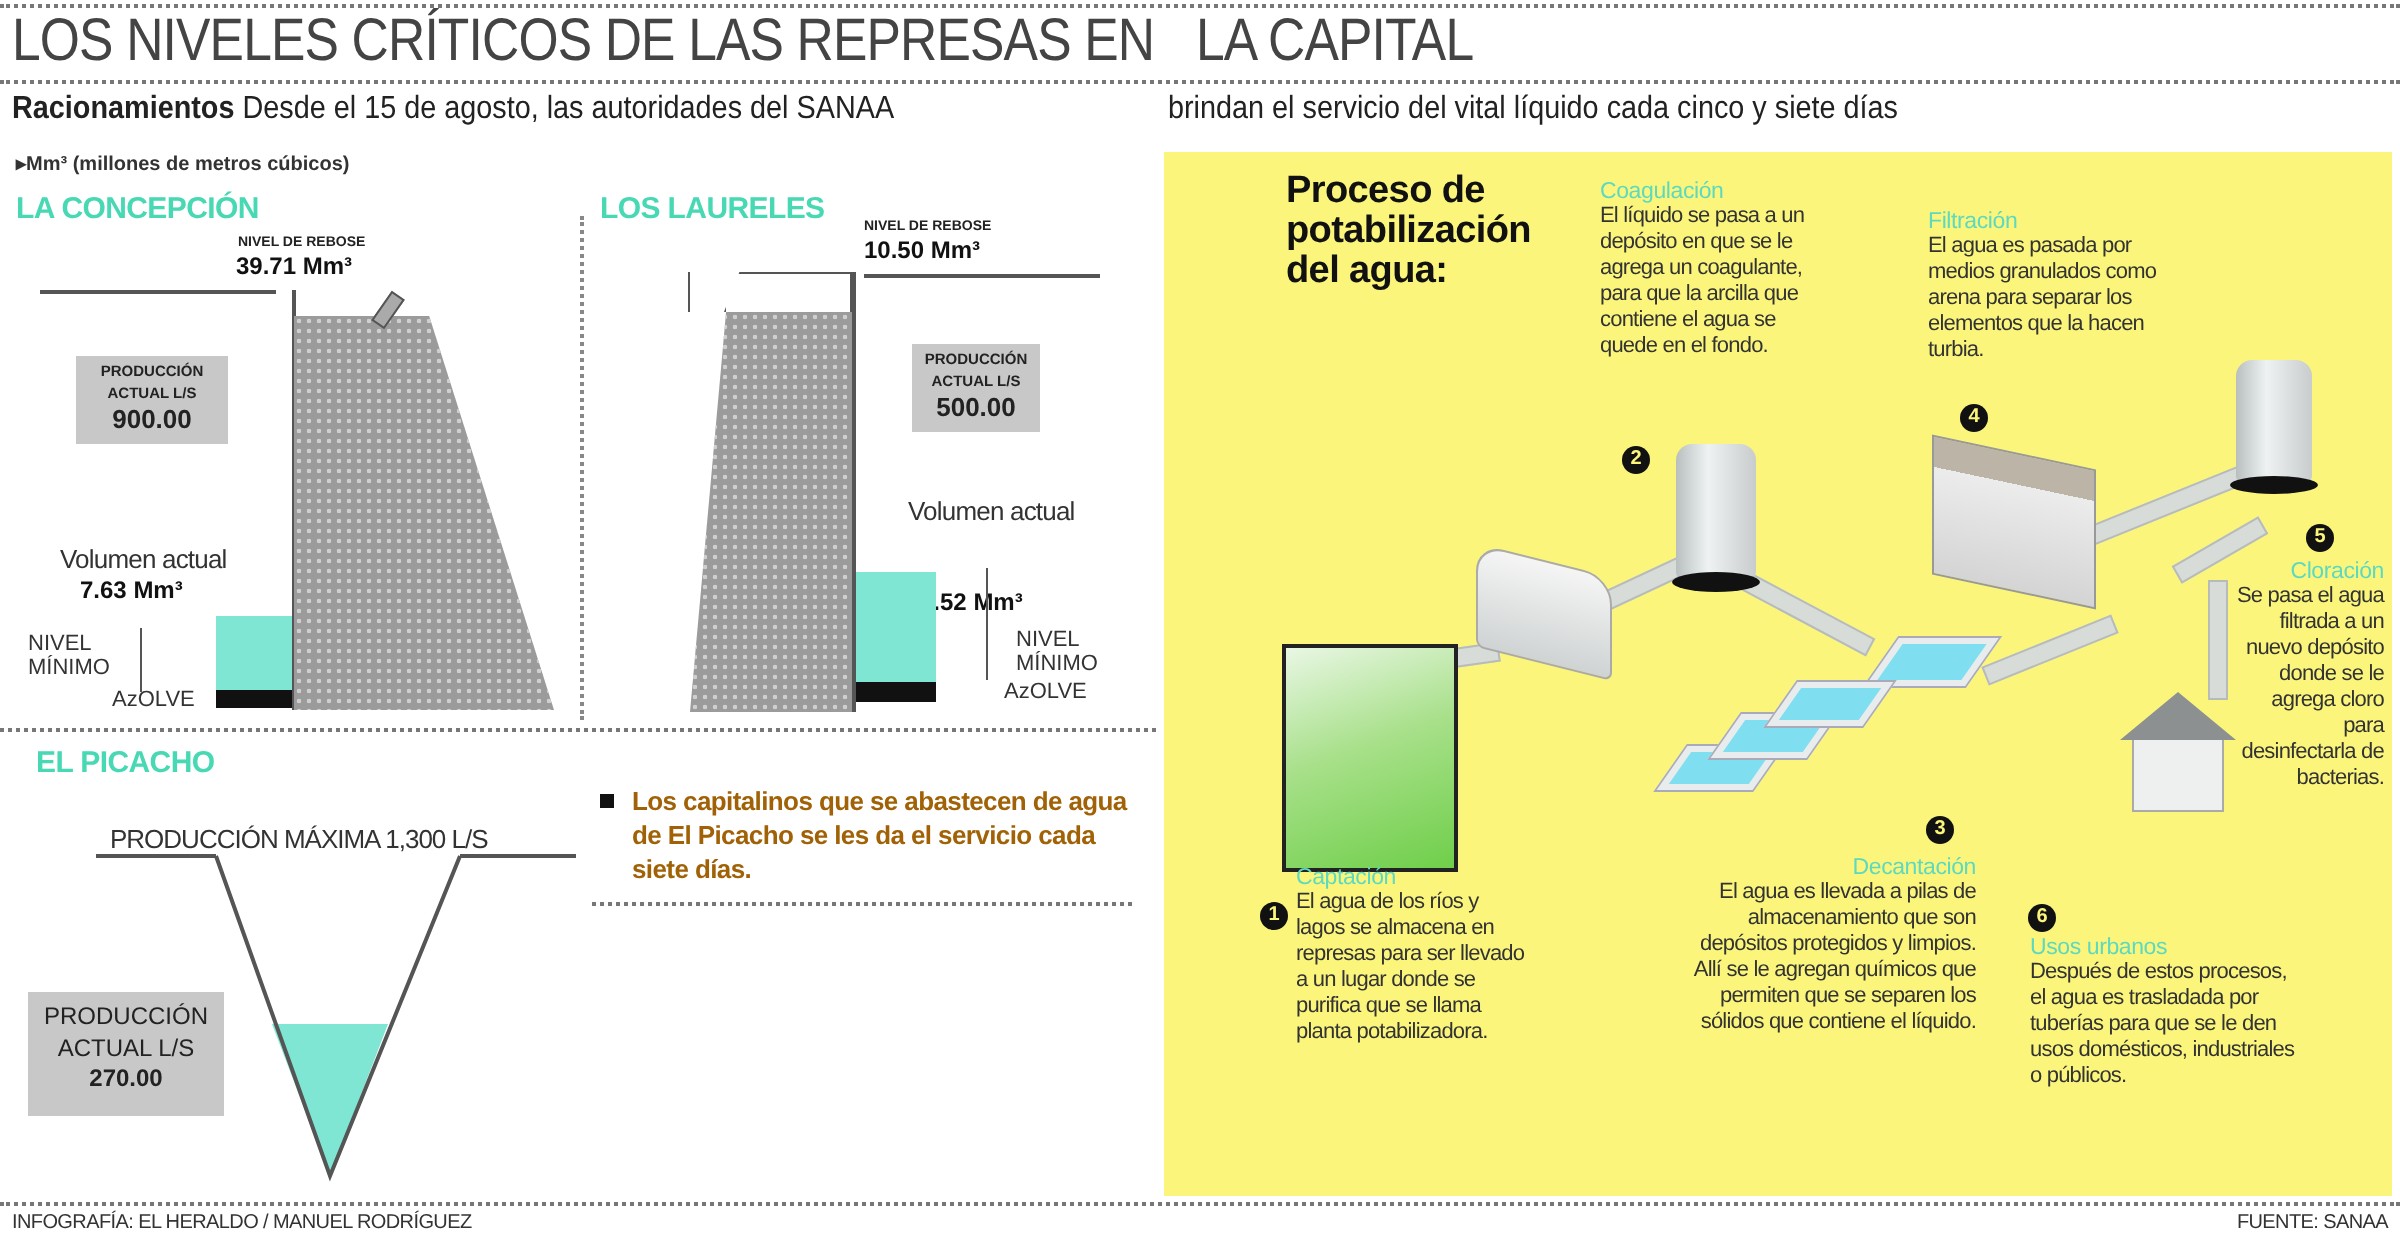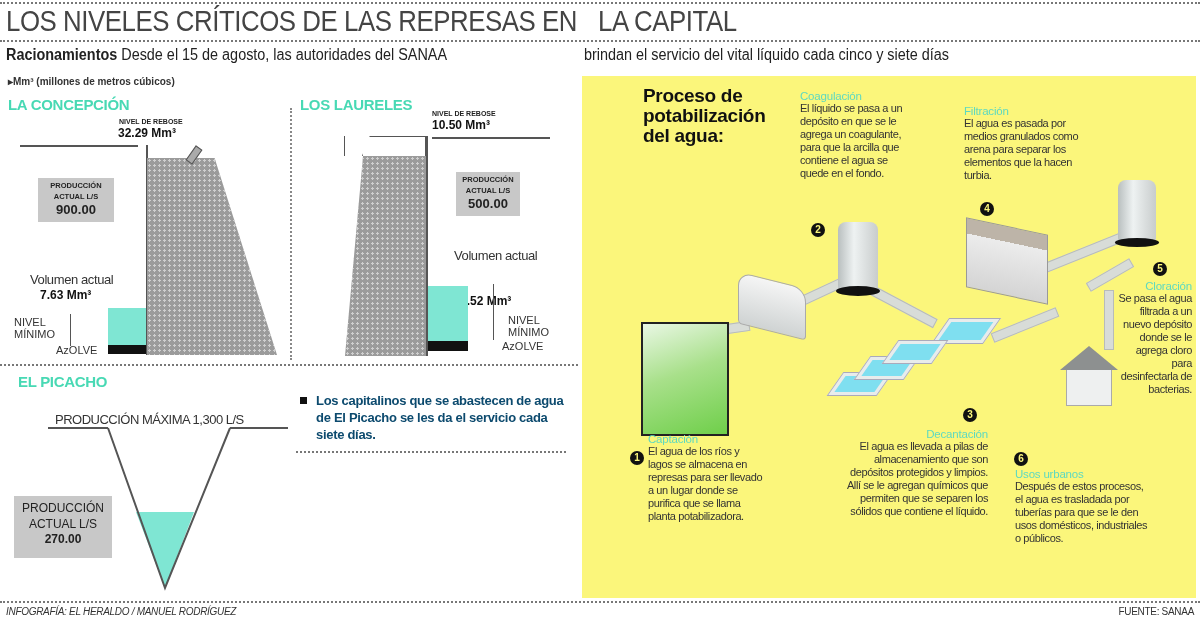--- a/index.html
+++ b/index.html
@@ -23,21 +23,21 @@
   .prod-box .l { font-size: 7.5px; font-weight: bold; line-height: 11px; display: block; }
   .prod-box .v { font-size: 13px; font-weight: bold; display: block; }
   .nivel { font-size: 11px; color: #333; line-height: 12px; font-family: "Liberation Sans", sans-serif; }
   .dam { background-color: #9b9b9b; background-image: radial-gradient(#cfcfcf 1px, transparent 1.3px); background-size: 5px 5px; }
   .water { background: #7fe6d3; }
   .silt { background: #111; }
 
   
   .picacho-prod { font-size: 13px; color: #333; font-family: "Liberation Sans", sans-serif; letter-spacing: -0.5px; }
   .bullets { left: 296px; top: 392px; width: 270px; font-family: "Liberation Sans", sans-serif; }
-  .bullet { font-size: 13px; font-weight: bold; line-height: 17px; color: #0c4a6e; padding-left: 20px; position: relative; padding-bottom: 8px; margin-bottom: 8px; border-bottom: 2px dotted #777; letter-spacing: -0.3px; }
+  .bullet { font-size: 13px; font-weight: bold; line-height: 17px; color: #a16207; padding-left: 20px; position: relative; padding-bottom: 8px; margin-bottom: 8px; border-bottom: 2px dotted #777; letter-spacing: -0.3px; }
   .bullet::before { content: ""; position: absolute; left: 4px; top: 5px; width: 7px; height: 7px; background: #111; }
 
   
   .panel { left: 582px; top: 76px; width: 614px; height: 522px; background: #fbf67b; }
   .proc-title { left: 643px; top: 86px; font-family: "Liberation Sans", sans-serif; font-weight: bold; font-size: 19px; line-height: 20px; color: #111; letter-spacing: -0.3px; }
   .step-h { font-family: "Liberation Sans", sans-serif; font-weight: normal; font-size: 11.5px; color: #5ed9c0; letter-spacing: -0.2px; }
   .step-t { font-family: "Liberation Sans", sans-serif; font-size: 11px; line-height: 13px; color: #333; letter-spacing: -0.4px; }
   .num { width: 14px; height: 14px; border-radius: 50%; background: #111; color: #fbf67b; font-size: 10px; font-weight: bold; text-align: center; line-height: 14px; font-family: "Liberation Sans", sans-serif; }
 
   .pipe { background: #d8dcd8; border: 1px solid #b8bcb8; }
@@ -58,21 +58,21 @@
 
 <div class="abs subtitle" style="left:6px;">
   <b>Racionamientos</b>
   <span>Desde el 15 de agosto, las autoridades del SANAA</span>
 </div>
 <div class="abs subtitle" style="left:584px;">brindan el servicio del vital líquido cada cinco y siete días</div>
 <div class="abs units">▸Mm³ (millones de metros cúbicos)</div>
 
 <div class="abs sect-title" style="left:8px;top:96px;">LA CONCEPCIÓN</div>
 <div class="abs small-caps" style="left:119px;top:118px;">NIVEL DE REBOSE</div>
-<div class="abs val-bold" style="left:118px;top:126px;">32.29 Mm³</div>
+<div class="abs val-bold" style="left:118px;top:126px;">39.71 Mm³</div>
 <div class="abs" style="left:20px;top:145px;width:118px;height:2px;background:#555;"></div>
 <div class="abs" style="left:146px;top:145px;width:2px;height:210px;background:#555;"></div>
 <div class="abs dam" style="left:147px;top:158px;width:130px;height:197px;clip-path:polygon(0 0, 52% 0, 100% 100%, 0 100%);"></div>
 <div class="abs" style="left:190px;top:146px;width:8px;height:18px;background:#aaa;border:1px solid #555;transform:rotate(35deg);"></div>
 <div class="abs prod-box" style="left:38px;top:178px;width:76px;height:44px;padding-top:2px;">
   <span class="l">PRODUCCIÓN</span>
   <span class="l">ACTUAL L/S</span>
   <span class="v">900.00</span>
 </div>
 <div class="abs vol-label" style="left:30px;top:272px;">Volumen actual</div>
@@ -201,14 +201,14 @@
 <div class="abs" style="left:1118px;top:280px;width:74px;text-align:right;">
   <div class="step-h">Cloración</div>
   <div class="step-t">Se pasa el agua filtrada a un nuevo depósito donde se le agrega cloro para desinfectarla de bacterias.</div>
 </div>
 <div class="abs" style="left:1015px;top:468px;width:134px;">
   <div class="step-h">Usos urbanos</div>
   <div class="step-t">Después de estos procesos, el agua es trasladada por tuberías para que se le den usos domésticos, industriales o públicos.</div>
 </div>
 
 <div class="abs dots-h" style="left:0;top:601px;width:1200px;"></div>
-<div class="abs footer" style="left:6px;font-style:italic;">INFOGRAFÍA: EL HERALDO / MANUEL RODRÍGUEZ</div>
+<div class="abs footer" style="left:6px;">INFOGRAFÍA: EL HERALDO / MANUEL RODRÍGUEZ</div>
 <div class="abs footer" style="right:6px;">FUENTE: SANAA</div>
 
 </body></html>

